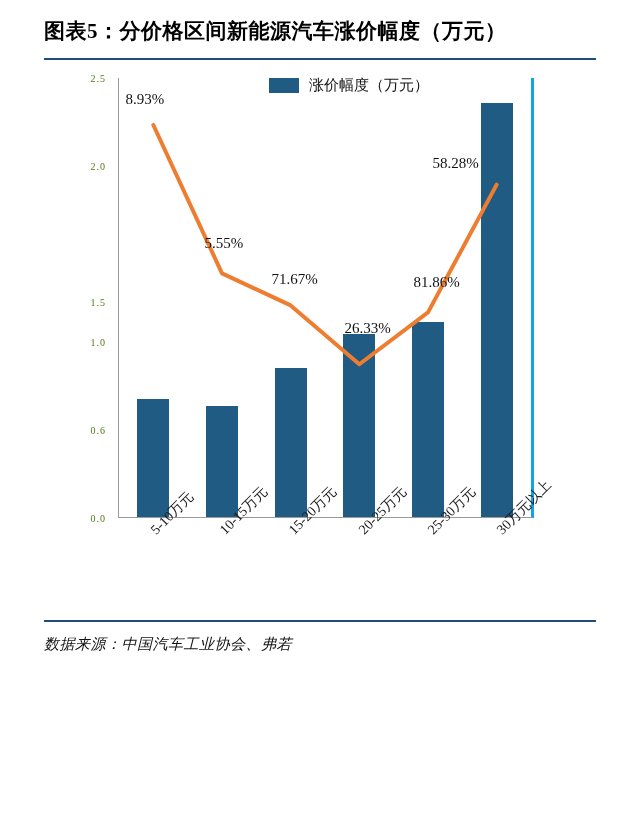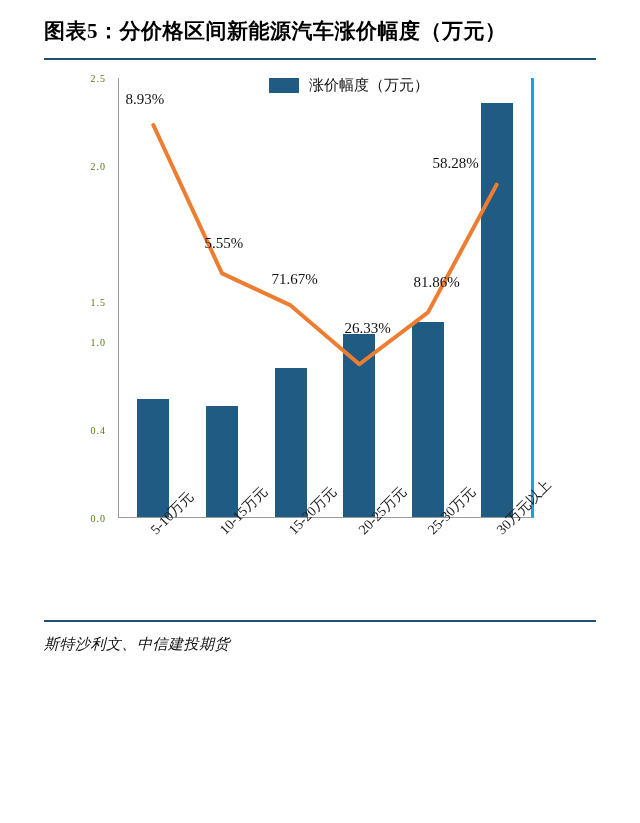--- a/index.html
+++ b/index.html
@@ -191,21 +191,21 @@
 
   <hr class="rule">
 
   <div class="chart-wrap">
 
     <div class="y-axis-left">
       <div class="ytick" style="top:0%;">2.5</div>
       <div class="ytick" style="top:20%;">2.0</div>
       <div class="ytick" style="top:40%;margin-top:48px;">1.5</div>
       <div class="ytick" style="top:60%;">1.0</div>
-      <div class="ytick" style="top:80%;">0.4</div>
+      <div class="ytick" style="top:80%;">0.6</div>
       <div class="ytick" style="top:100%;">0.0</div>
     </div>
 
 
     <div class="plot">
 
       <div class="bars">
         <div class="bar-slot">
             <div class="bar" id="bar0" style="height: 26.8%;"></div>
           </div>
@@ -263,15 +263,15 @@
         </div>
       <div class="x-slot">
           <span class="x-label">30万元以上</span>
         </div>
     </div>
 
   </div>
 
   <hr class="rule bottom">
 
-  <div class="source">斯特沙利文、中信建投期货</div>
+  <div class="source">数据来源：中国汽车工业协会、弗若</div>
 
 </div>
 
 </body></html>

